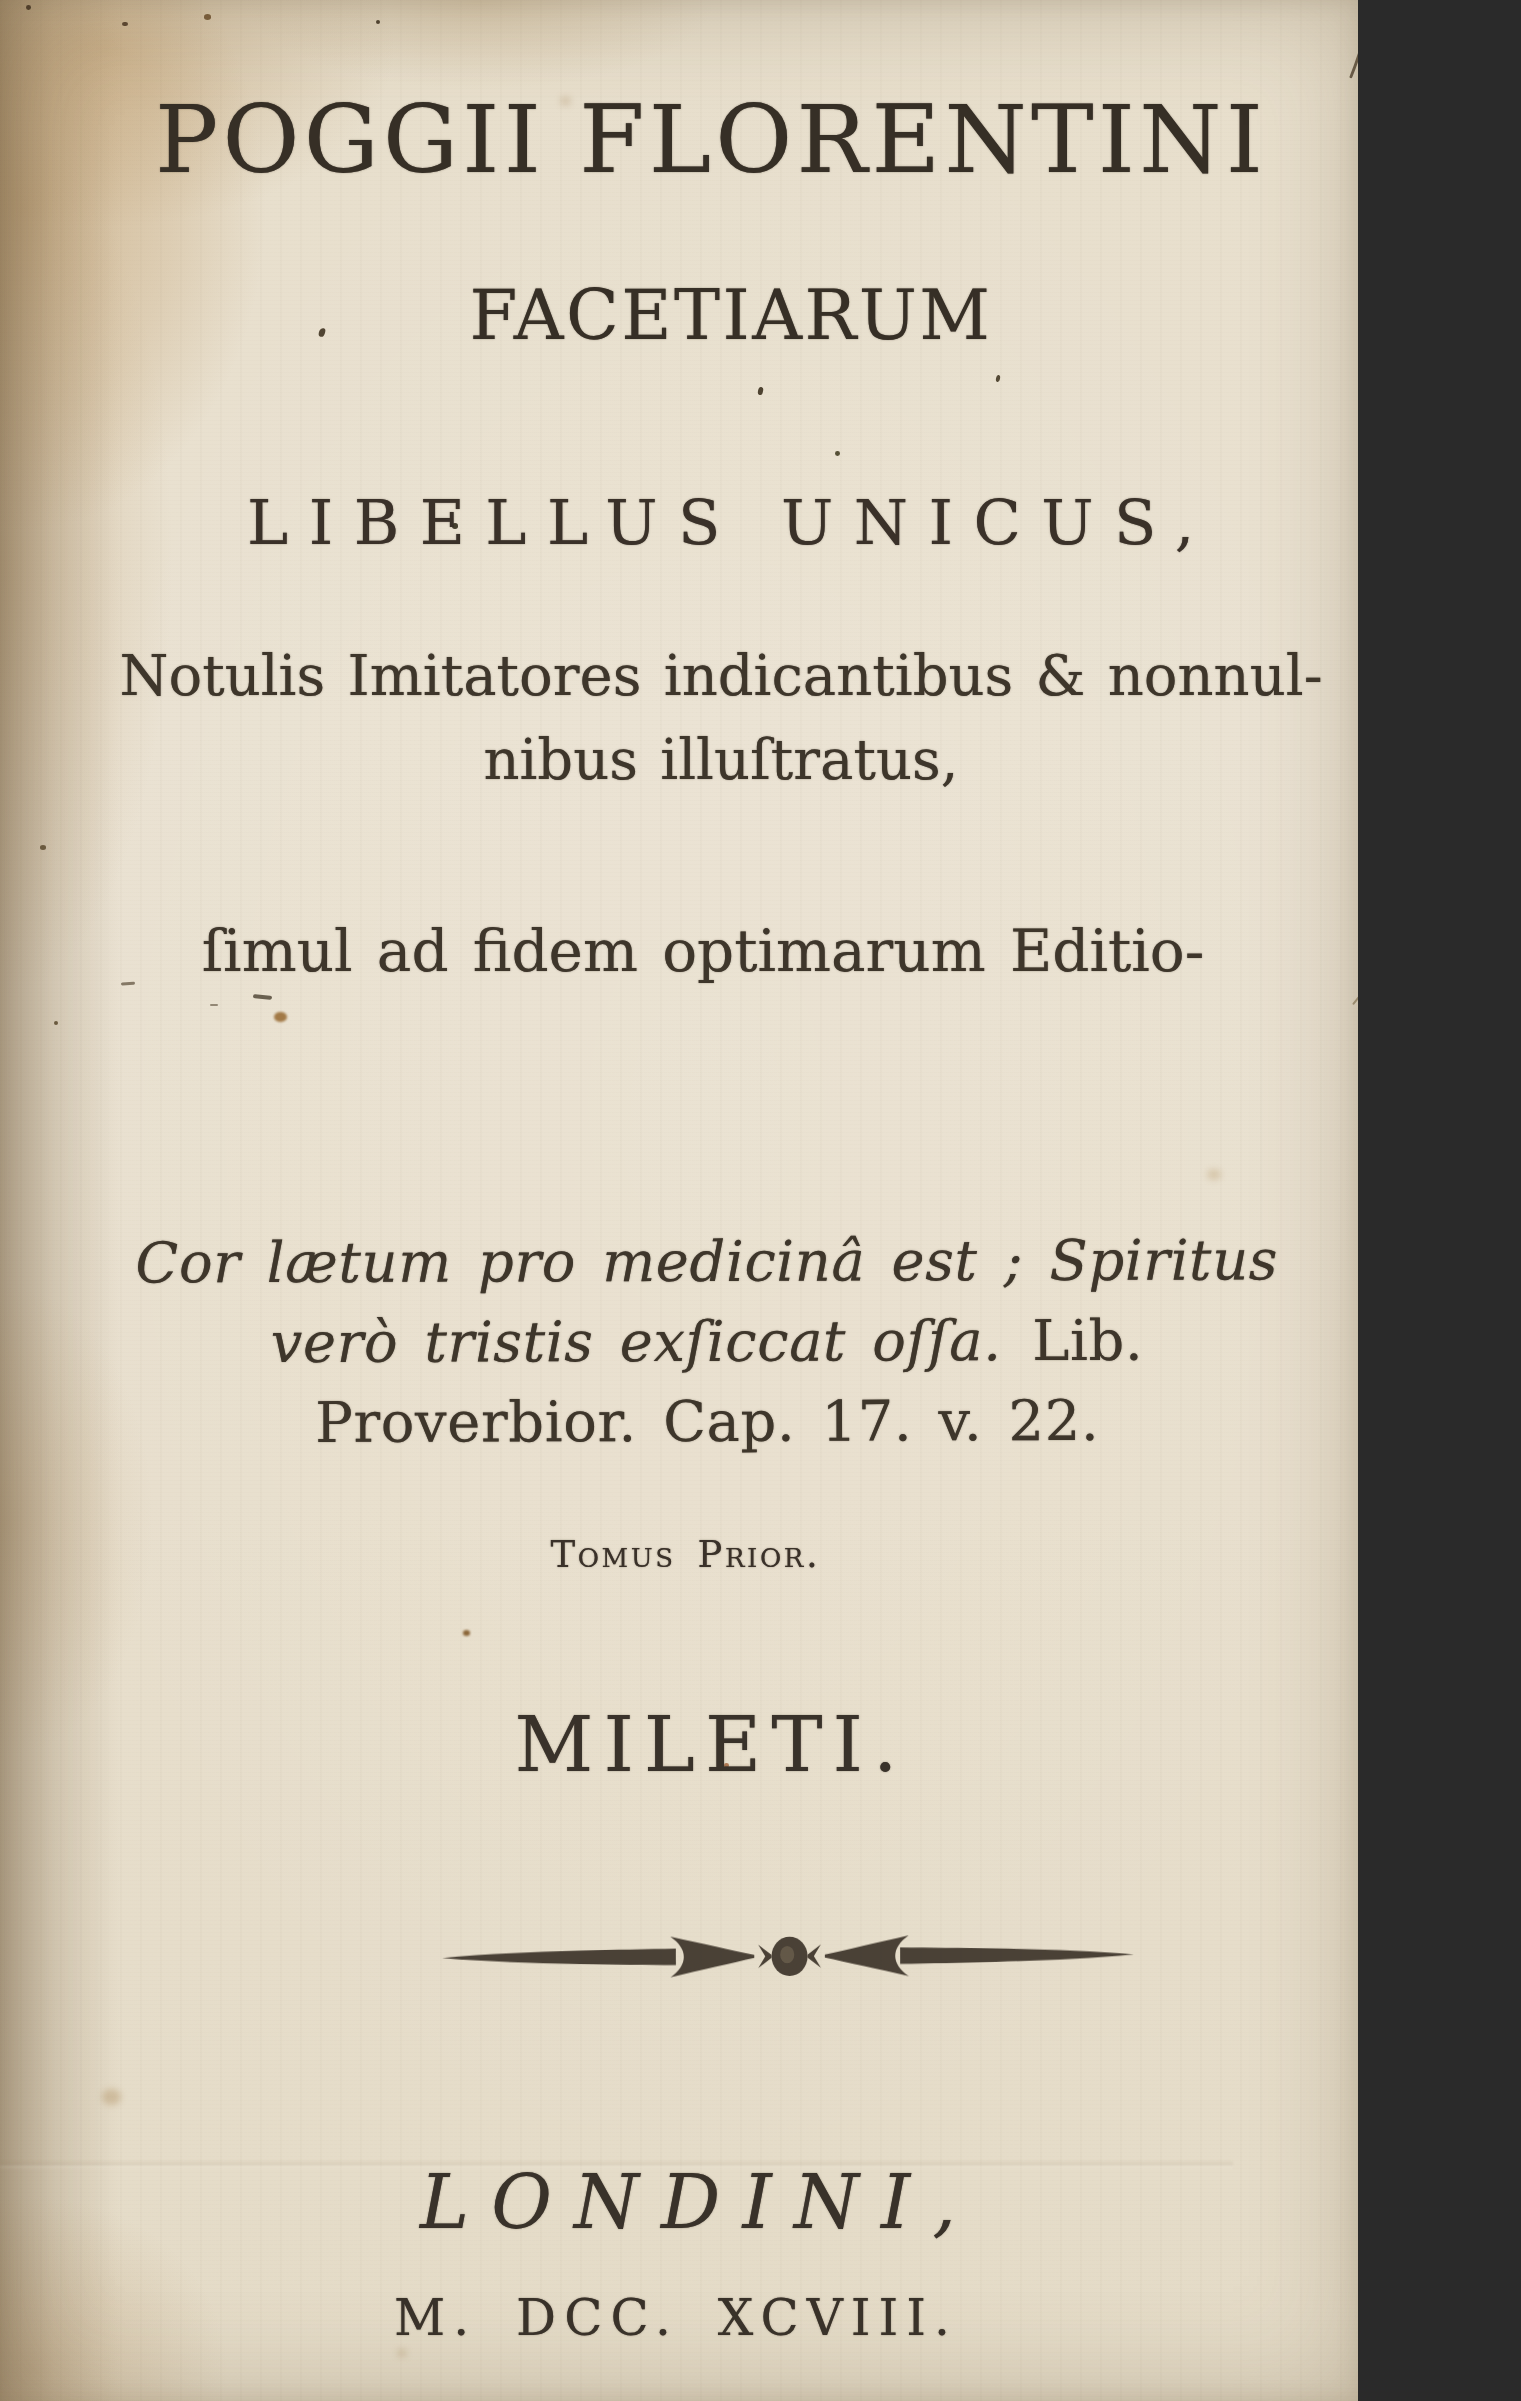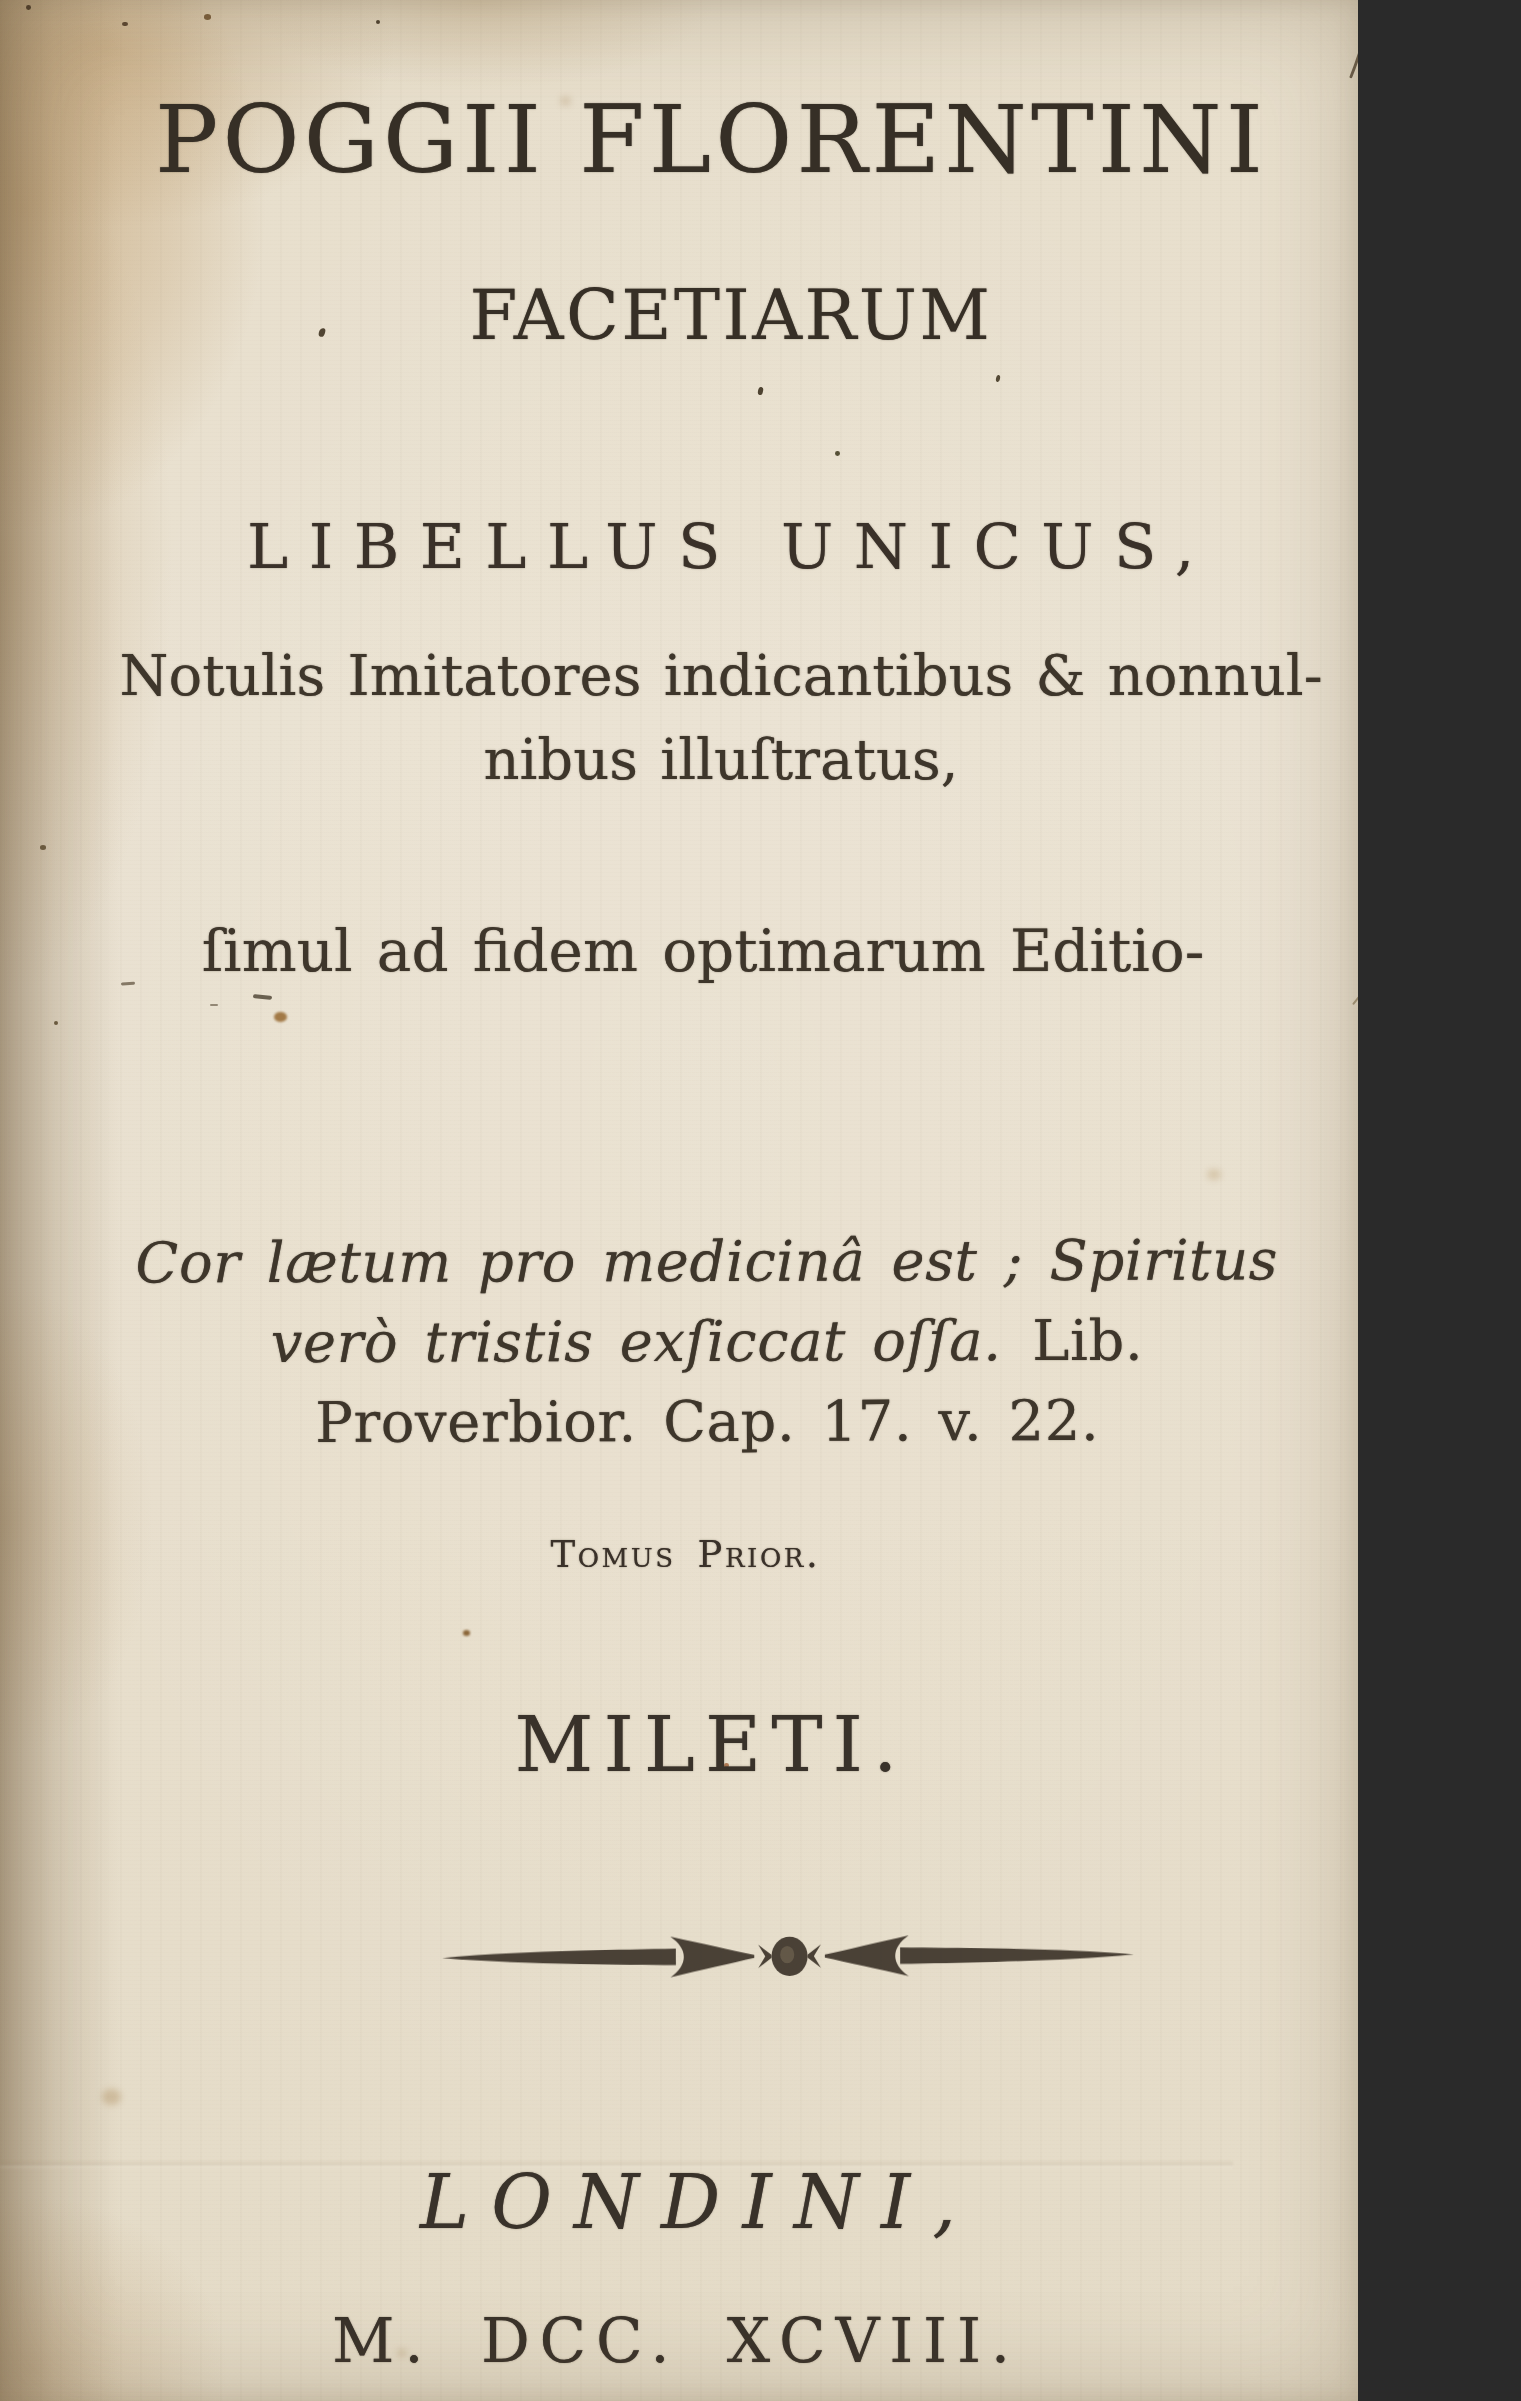--- a/index.html
+++ b/index.html
@@ -21,32 +21,32 @@
       linear-gradient(180deg,#e7decb,#eae2d2 30%,#e8dfcd 62%,#e4dbc7);
     font-family:"DejaVu Serif","Liberation Serif",serif;
   }
   .line{
     position:absolute;left:0;right:0;text-align:center;color:#3a3129;
     white-space:nowrap;line-height:normal;
     text-shadow:0 0 0.8px rgba(58,48,38,0.65), 0 0 2.4px rgba(58,48,38,0.22);
   }
   .t1{top:85px;font-size:94px;letter-spacing:0.045em;padding-left:64px;color:#362f26;}
   .t2{top:275px;font-size:69px;letter-spacing:0.035em;padding-left:104px;color:#362f26;}
-  .t3{top:510px;font-size:62px;letter-spacing:0.33em;padding-left:104px;}
+  .t3{top:486px;font-size:62px;letter-spacing:0.33em;padding-left:104px;}
   .note{top:634px;font-size:56px;line-height:84px;padding-left:84px;word-spacing:0.08em;color:#3e362b;}
   .edition{top:909px;font-size:58px;line-height:84px;padding-left:48px;word-spacing:0.10em;color:#3e362b;}
   .epigraph{top:1222px;font-size:56px;line-height:80px;padding-left:56px;
             font-style:italic;word-spacing:0.14em;letter-spacing:0.01em;color:#3e362b;
             transform:rotate(-0.15deg);}
   .roman{font-style:normal;}
   .gap{margin-left:0.55em;}
   .volume{top:1533px;font-size:37px;font-variant:small-caps;letter-spacing:0.07em;word-spacing:0.2em;padding-left:12.8px;}
   .mileti{top:1700px;font-size:77px;letter-spacing:0.13em;padding-left:64px;color:#39322a;}
   .londini{top:2159px;font-size:74px;font-style:italic;letter-spacing:0.30em;padding-left:40px;color:#39322a;}
-  .year{top:2289px;font-size:61px;letter-spacing:0.16em;word-spacing:0.30em;padding-right:6px;color:#39322a;margin-top:16px;}
+  .year{top:2289px;font-size:50px;letter-spacing:0.16em;word-spacing:0.30em;padding-right:6px;color:#39322a;}
 
   .ornament{position:absolute;left:439px;top:1931px;width:698px;height:49px;
             opacity:.92;filter:blur(0.3px);transform:rotate(-0.3deg);}
 
   .left-shadow{position:absolute;left:0;top:0;bottom:0;width:120px;
     background:linear-gradient(90deg, rgba(110,85,52,0.40), rgba(120,95,60,0.16) 45%, transparent);}
   .vignette{position:absolute;inset:0;pointer-events:none;
     box-shadow:inset 0 0 104px rgba(105,85,55,0.30), inset 0 0 22.4px rgba(105,85,55,0.16);}
   .crease{position:absolute;left:0;top:2160px;width:1233px;height:9.6px;filter:blur(1.2px);
     background:linear-gradient(180deg, transparent, rgba(120,100,70,0.10) 40%, rgba(255,255,250,0.14) 70%, transparent);}

